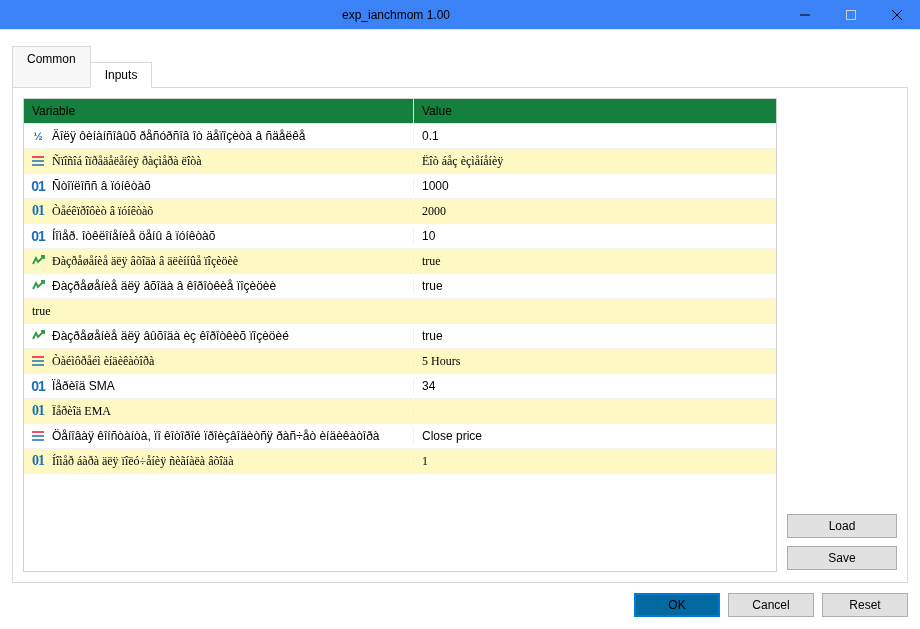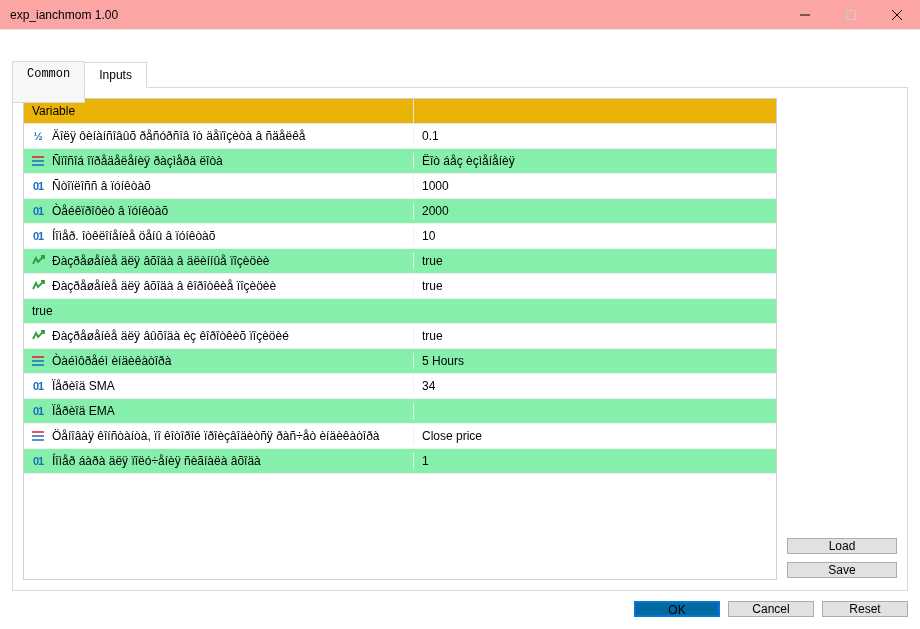--- a/index.html
+++ b/index.html
@@ -10,22 +10,23 @@
       width: 920px;
       height: 629px;
       overflow: hidden;
       color: #000;
     }
     .titlebar {
       height: 30px;
       display: flex;
       align-items: center;
       padding: 0 0 0 10px;
-      background: #fca5a5;
+      background: #3b82f6;
       border-bottom: 1px solid #e8e8e8;
+      text-align: center;
     }
     .titlebar-title {
       flex: 1;
       font-size: 12px;
       color: #000;
     }
     .titlebar-controls {
       display: flex;
     }
     .titlebar-btn {
@@ -53,23 +54,22 @@
       padding: 5px 14px;
       border: 1px solid #d9d9d9;
       background: #ffffff;
       font-size: 12px;
       cursor: pointer;
       position: relative;
     }
     .tab.inactive {
       background: #f7f7f7;
       border-bottom: 1px solid #d9d9d9;
-      top: 15px;
+      top: 0;
       margin-right: -1px;
-      font-family: Liberation Mono, monospace;
     }
     .tab.active {
       border-bottom: 1px solid #ffffff;
       z-index: 3;
       margin-top: 16px;
     }
     .tab-panel {
       border: 1px solid #d9d9d9;
       flex: 1;
       padding: 10px;
@@ -79,42 +79,42 @@
     }
     .table-wrap {
       flex: 1;
       border: 1px solid #d0d0d0;
       overflow: hidden;
       display: flex;
       flex-direction: column;
     }
     .table-head {
       display: flex;
-      background: #eab308;
+      background: #15803d;
       border-bottom: 1px solid #e4e4e4;
     }
     .th {
       padding: 5px 8px;
       font-size: 12px;
       color: #000;
       border-right: 1px solid #e4e4e4;
     }
     .th.var { flex: 0 0 390px; }
     .th.val { flex: 1; border-right: none; }
     .table-body {
       flex: 1;
       overflow: auto;
     }
     .row {
       display: flex;
       align-items: center;
       height: 25px;
       border-bottom: 1px solid #f2f2f2;
     }
-    .row.alt { background: #86efac; }
+    .row.alt { background: #fef9c3; font-family: Liberation Serif, serif; }
     .cell-var {
       flex: 0 0 390px;
       display: flex;
       align-items: center;
       gap: 6px;
       padding: 0 4px 0 6px;
       border-right: 1px solid #f0f0f0;
       overflow: hidden;
       white-space: nowrap;
     }
@@ -129,32 +129,32 @@
       height: 16px;
       display: flex;
       align-items: center;
       justify-content: center;
       font-size: 10px;
       font-weight: bold;
       flex-shrink: 0;
     }
     .icon-frac { color: #1a6fb8; font-size: 11px; }
     .icon-str { color: #1a6fb8; }
-    .icon-int { color: #1a6fb8; font-size: 11px; letter-spacing: -1px;}
+    .icon-int { color: #1a6fb8; font-size: 14px; letter-spacing: -1px;}
     .icon-bool svg { display: block; }
     .side-buttons {
       width: 110px;
       display: flex;
       flex-direction: column;
       justify-content: flex-end;
       gap: 8px;
       padding-bottom: 2px;
     }
     .btn {
-      height: 16px;
+      height: 24px;
       border: 1px solid #adadad;
       background: #e1e1e1;
       font-size: 12px;
       font-family: inherit;
       cursor: pointer;
       padding: 0 8px;
     }
     .footer {
       display: flex;
       justify-content: flex-end;
@@ -191,20 +191,21 @@
 
 <div class="content-area">
   <div class="tab-header">
     <div class="tab inactive">Common</div>
     <div class="tab active">Inputs</div>
   </div>
   <div class="tab-panel">
     <div class="table-wrap">
       <div class="table-head">
         <div class="th var">Variable</div>
+        <div class="th val">Value</div>
       </div>
       <div class="table-body" id="table-body">
           <div class="row">
             <div class="cell-var">
               <span class="type-icon icon-frac">½</span>
               <span>Äîëÿ ôèíàíñîâûõ ðåñóðñîâ îò äåïîçèòà â ñäåëêå</span>
             </div>
             <div class="cell-val">0.1</div>
           </div>
           <div class="row alt">

